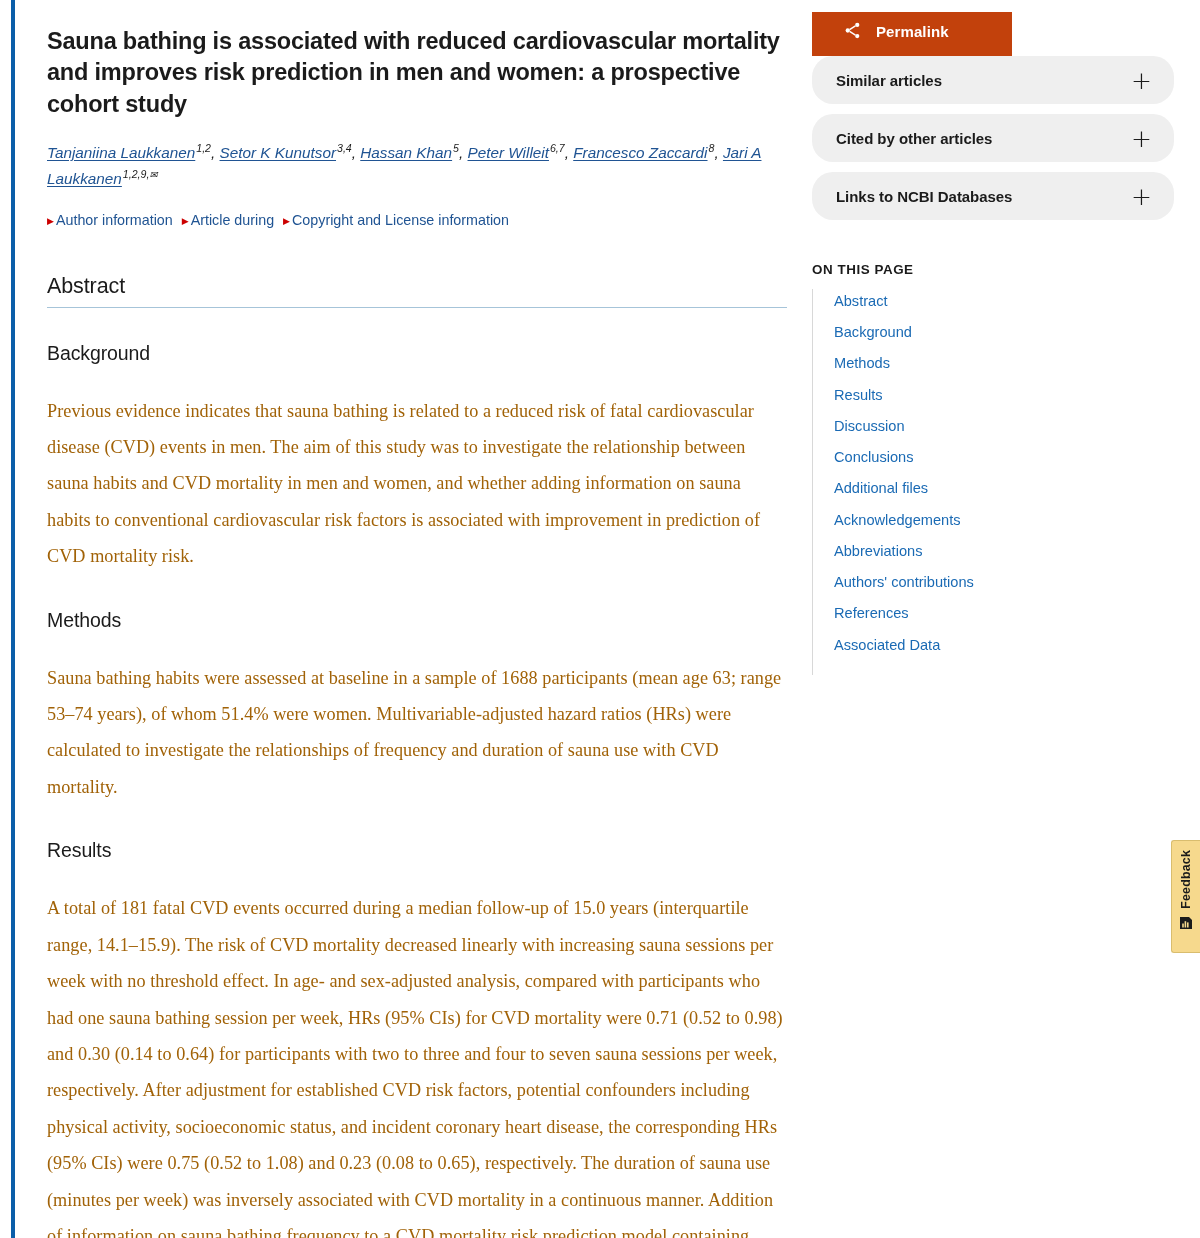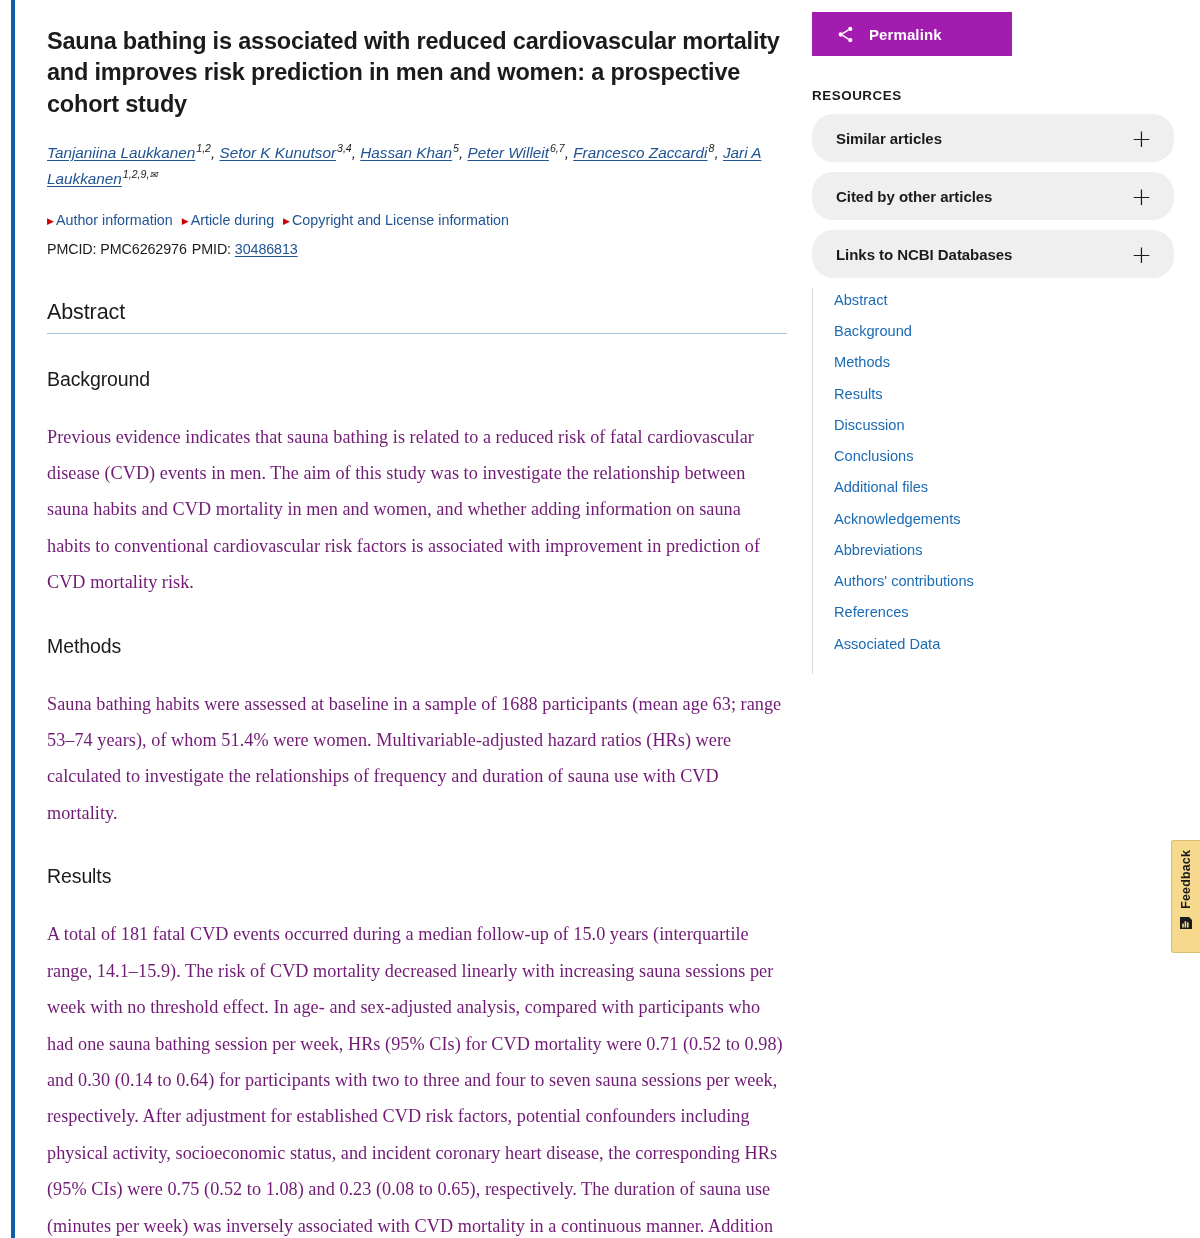--- a/index.html
+++ b/index.html
@@ -117,40 +117,40 @@
     color: #1b1b1b;
     letter-spacing: -0.1px;
   }
 
   .body-p {
     margin: 0;
     padding-top: 28px;
     font-family: "Liberation Serif", serif;
     font-size: 18.2px;
     line-height: 2.0;
-    color: #701a75;
+    color: #a16207;
     letter-spacing: 0.05px;
   }
 
   
   #sidebar {
     position: absolute;
     left: 812px; top: 0; width: 362px;
   }
 
   .permalink-btn {
     display: flex;
-    align-items: center;
+    align-items: flex-end;
     width: 200px;
     height: 44px;
     margin-top: 12px;
-    background: #a21caf;
+    background: #c2410c;
     border: none;
     cursor: pointer;
-    padding: 9px;
+    padding: 16px;
   }
   .permalink-btn .pl-icon {
     width: 48px;
     display: flex;
     align-items: center;
     justify-content: center;
   }
   .permalink-btn .pl-label {
     color: #ffffff;
     font-size: 15px;
@@ -265,25 +265,20 @@
       <a href="#"><span>Hassan Khan</span></a><sup>5</sup><span>,</span>
       <a href="#"><span>Peter Willeit</span></a><sup>6,7</sup><span>,</span>
       <a href="#"><span>Francesco Zaccardi</span></a><sup>8</sup><span>,</span>
       <a href="#"><span>Jari A Laukkanen</span></a><sup><span>1,2,9,</span><span class="env">✉</span></sup>
     </div>
 
     <div class="meta-links">
       <span class="disc">▶</span><a href="#">Author information</a><span class="disc">▶</span><a href="#">Article during</a><span class="disc">▶</span><a href="#">Copyright and License information</a>
     </div>
 
-    <div class="ids">
-      <span>PMCID:</span>
-      <span>PMC6262976</span><span class="sp"></span><span>PMID:</span>
-      <a href="#">30486813</a>
-    </div>
 
     <h2 class="abstract-head">Abstract</h2>
 
     <h3 class="sec-head">Background</h3>
     <p class="body-p">Previous evidence indicates that sauna bathing is related to a reduced risk of fatal cardiovascular disease (CVD) events in men. The aim of this study was to investigate the relationship between sauna habits and CVD mortality in men and women, and whether adding information on sauna habits to conventional cardiovascular risk factors is associated with improvement in prediction of CVD mortality risk.</p>
 
     <h3 class="sec-head">Methods</h3>
     <p class="body-p">Sauna bathing habits were assessed at baseline in a sample of 1688 participants (mean age 63; range 53–74  years), of whom 51.4% were women. Multivariable-adjusted hazard ratios (HRs) were calculated to investigate the relationships of frequency and duration of sauna use with CVD mortality.</p>
 
     <h3 class="sec-head">Results</h3>
@@ -299,35 +294,35 @@
           <circle cx="18" cy="5" r="2.7" fill="#ffffff"></circle>
           <circle cx="18" cy="19" r="2.7" fill="#ffffff"></circle>
           <circle cx="6" cy="12" r="2.7" fill="#ffffff"></circle>
           <line x1="8.3" y1="10.8" x2="15.7" y2="6.2" stroke="#ffffff" stroke-width="1.9"></line>
           <line x1="8.3" y1="13.2" x2="15.7" y2="17.8" stroke="#ffffff" stroke-width="1.9"></line>
         </svg>
       </span>
       <span class="pl-label">Permalink</span>
     </button>
 
-    <h4 class="side-head">RESOURCES</h4>
 
     <div class="acc-item">
       <span class="acc-label">Similar articles</span>
       <span class="acc-plus">+</span>
     </div>
     <div class="acc-item">
       <span class="acc-label">Cited by other articles</span>
       <span class="acc-plus">+</span>
     </div>
     <div class="acc-item">
       <span class="acc-label">Links to NCBI Databases</span>
       <span class="acc-plus">+</span>
     </div>
 
+    <h4 class="onthispage-head">ON THIS PAGE</h4>
 
     <nav class="toc">
       <a href="#" class="toc-item">Abstract</a>
       <a href="#" class="toc-item">Background</a>
       <a href="#" class="toc-item">Methods</a>
       <a href="#" class="toc-item">Results</a>
       <a href="#" class="toc-item">Discussion</a>
       <a href="#" class="toc-item">Conclusions</a>
       <a href="#" class="toc-item">Additional files</a>
       <a href="#" class="toc-item">Acknowledgements</a>

